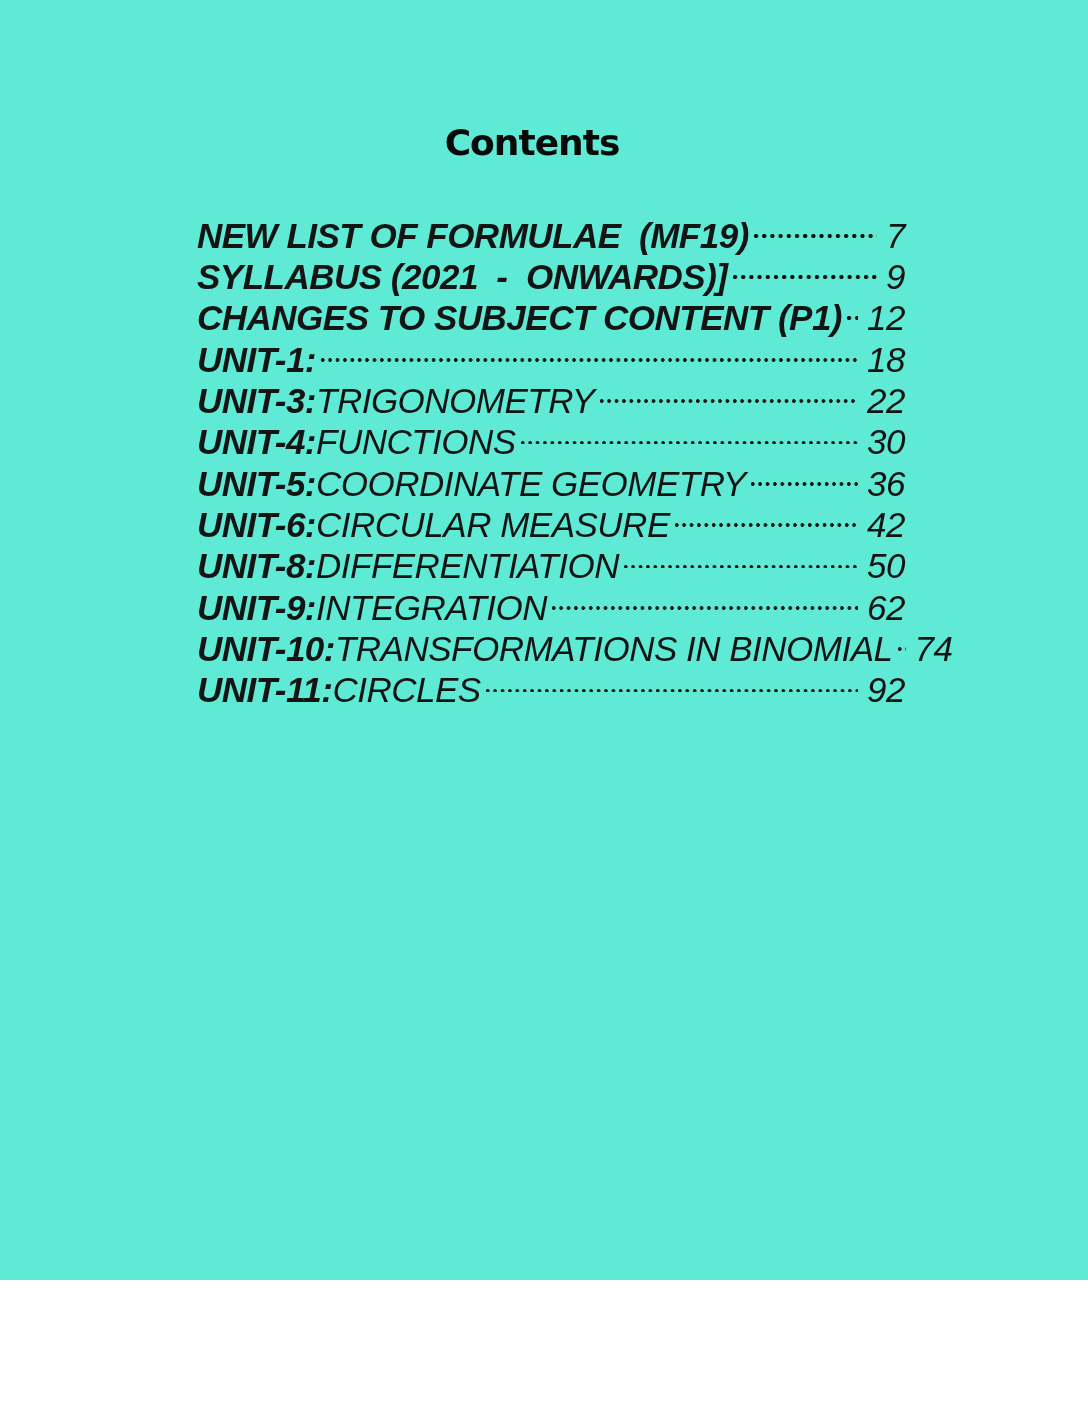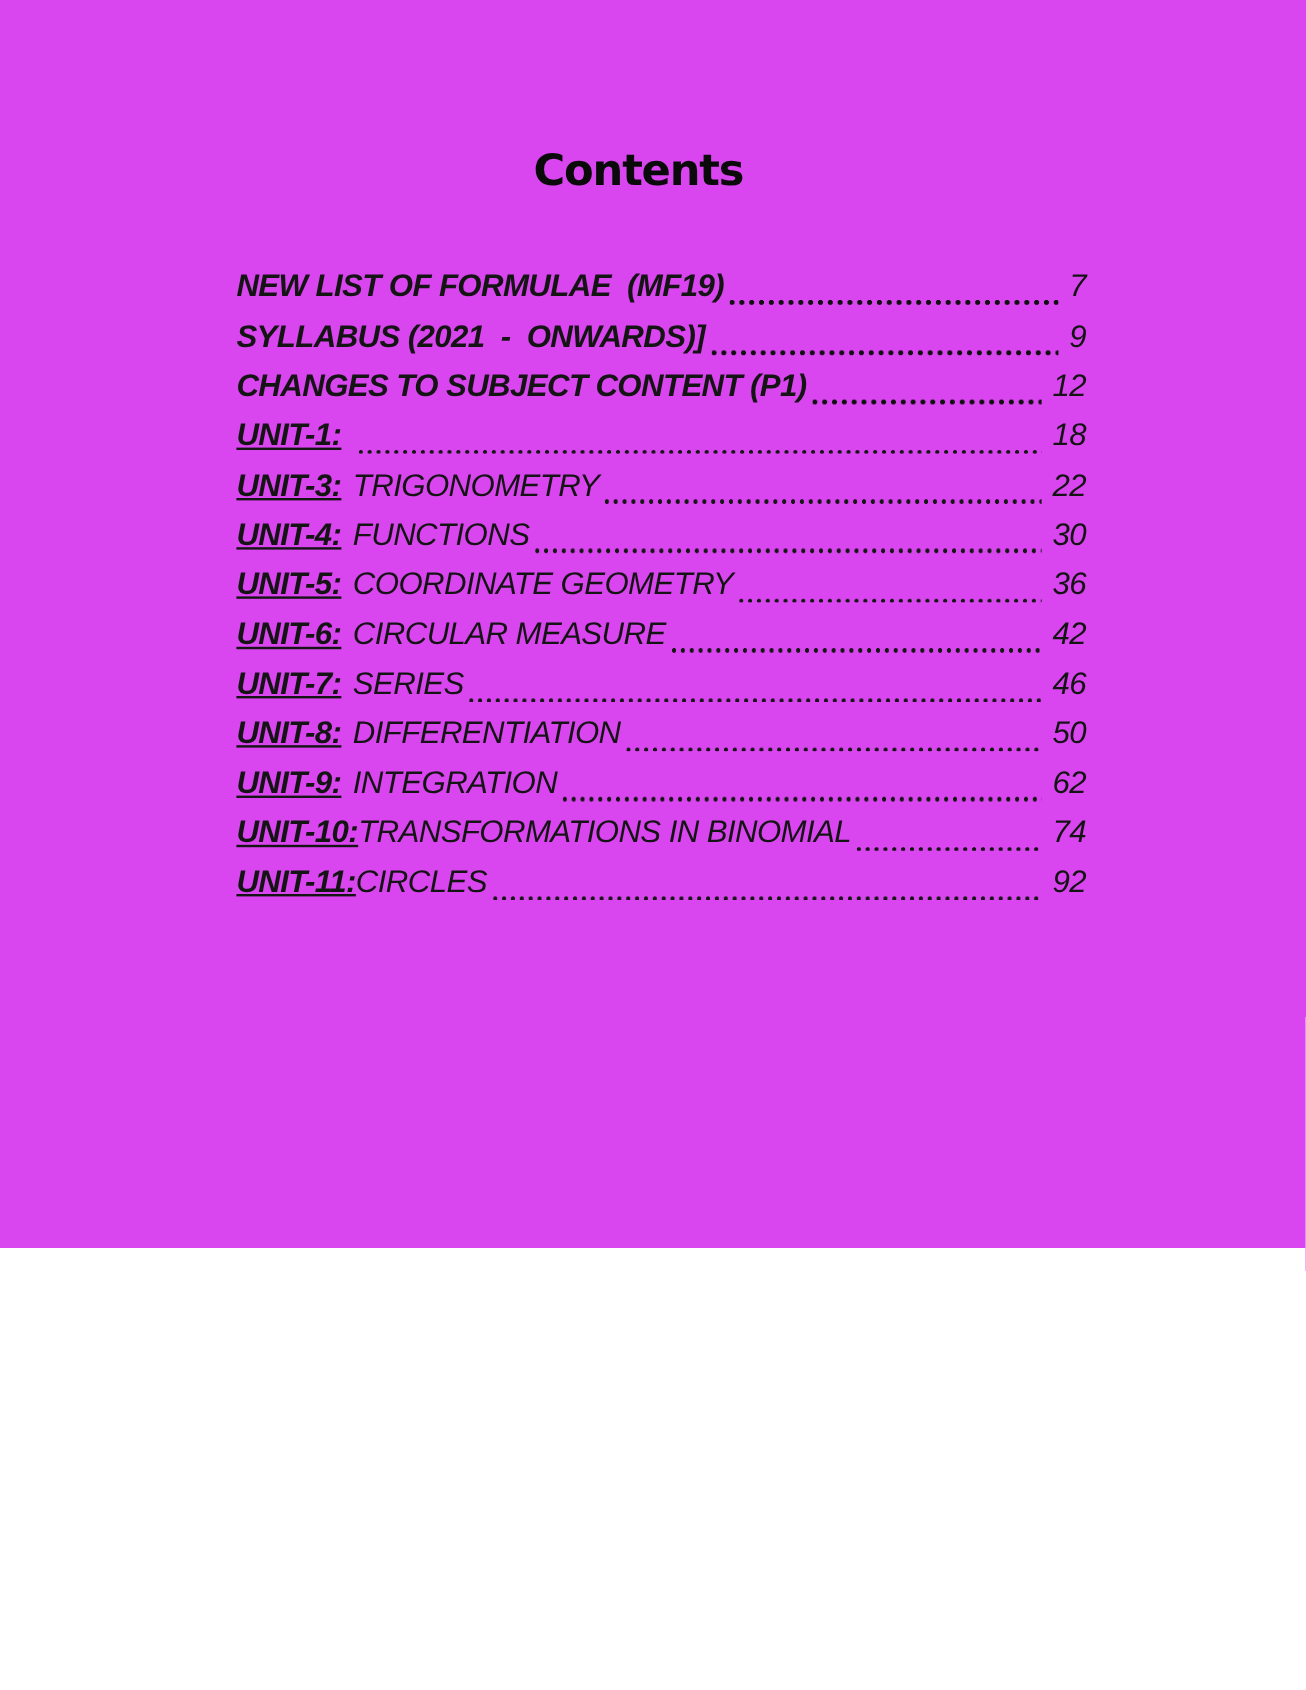--- a/index.html
+++ b/index.html
@@ -3,55 +3,54 @@
 <meta charset="utf-8">
 <style>
   html, body { margin: 0; padding: 0; }
   body {
     width: 1088px; height: 1408px;
     background: #ffffff;
     overflow: hidden;
   }
   .page {
     position: relative;
-    width: 1088px; height: 1040px;
-    background: #d946ef;
+    width: 1088px; height: 1280px;
+    background: #5eead4;
     font-family: "Liberation Sans", "DejaVu Sans", sans-serif;
     color: #141414;
   }
   .doc-title {
     margin: 0;
     padding: 122px 24px 0 0;
     text-align: center;
     font-family: "DejaVu Sans", sans-serif;
     font-size: 36px;
     font-weight: bold;
     letter-spacing: -1px;
     color: #0a0a0a;
   }
   .toc {
     margin: 50px 0 0 197px;
     width: 708px;
   }
   .row {
     display: flex;
-    align-items: flex-end;
+    align-items: center;
     box-sizing: border-box;
     height: 41.35px;
     padding-top: 4px;
-    font-size: 26px;
+    font-size: 35px;
     font-style: italic;
     letter-spacing: -0.5px;
     white-space: pre;
   }
   .row .label {
     flex: 0 0 auto;
     min-width: 97px;
     font-weight: bold;
-    text-decoration: underline;
   }
   .row .rtitle {
     flex: 0 1 auto;
   }
   .row.bold .rtitle {
     font-weight: bold;
   }
   .row .leader {
     flex: 1 1 10px;
     min-width: 8px;
@@ -119,26 +118,20 @@
     <span class="leader"></span>
     <span class="num">36</span>
   </div>
       <div class="row">
     <span class="label">UNIT-6:</span>
     <span class="rtitle">CIRCULAR MEASURE</span>
     <span class="leader"></span>
     <span class="num">42</span>
   </div>
       <div class="row">
-    <span class="label">UNIT-7:</span>
-    <span class="rtitle">SERIES</span>
-    <span class="leader"></span>
-    <span class="num">46</span>
-  </div>
-      <div class="row">
     <span class="label">UNIT-8:</span>
     <span class="rtitle">DIFFERENTIATION</span>
     <span class="leader"></span>
     <span class="num">50</span>
   </div>
       <div class="row">
     <span class="label">UNIT-9:</span>
     <span class="rtitle">INTEGRATION</span>
     <span class="leader"></span>
     <span class="num">62</span>

